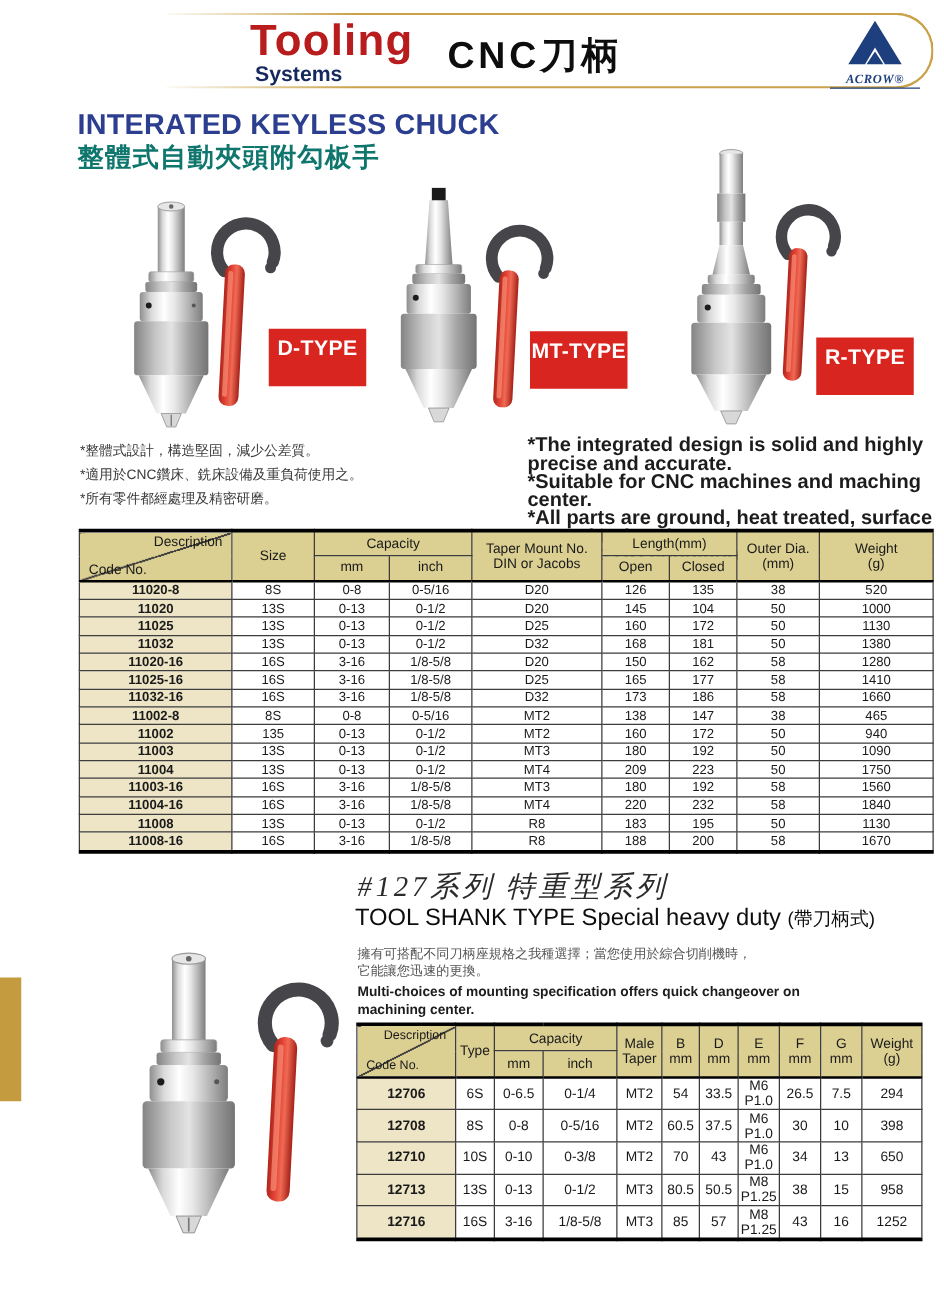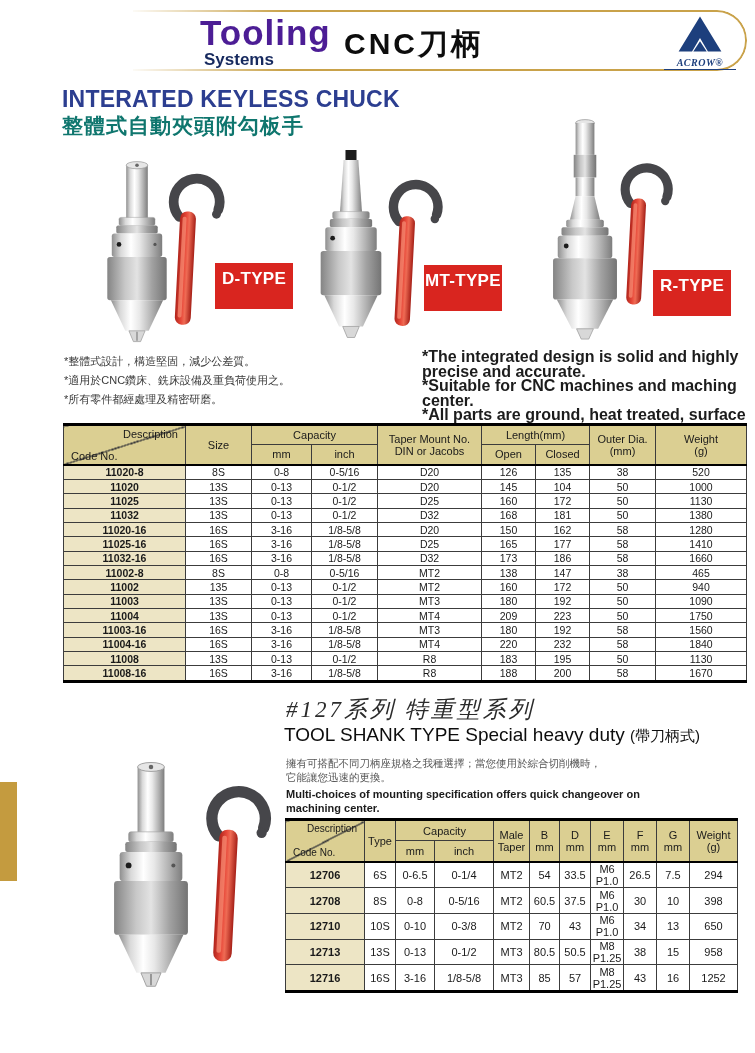--- a/index.html
+++ b/index.html
@@ -5,23 +5,23 @@
   html,body{margin:0;padding:0;background:#fff;}
   #page{position:relative;width:755px;height:1053px;background:#fff;overflow:hidden;
         font-family:"Liberation Sans",sans-serif;color:#111;}
 
   
   .banner-border{position:absolute;left:133px;top:10px;width:612px;height:57px;
     border:2px solid #c9a24a;border-left:none;border-radius:0 30px 30px 0;
     -webkit-mask-image:linear-gradient(to right,rgba(0,0,0,.05),#000 150px);
     mask-image:linear-gradient(to right,rgba(0,0,0,.05),#000 150px);}
   .brand{position:absolute;left:200px;top:15px;line-height:1;}
-  .brand .t{font-size:35px;font-weight:bold;color:#4c1d95;letter-spacing:1px;}
+  .brand .t{font-size:35px;font-weight:bold;color:#b91c1c;letter-spacing:1px;}
   .brand .s{font-size:17px;font-weight:bold;color:#16295e;margin-top:1px;margin-left:4px;}
-  .cnc-title{position:absolute;left:344px;top:24px;font-size:30px;font-weight:bold;
+  .cnc-title{position:absolute;left:358px;top:24px;font-size:30px;font-weight:bold;
     color:#0d0d0d;letter-spacing:3px;}
   .acrow{position:absolute;left:664px;top:15px;width:72px;text-align:center;}
   .acrow .txt{font-family:"Liberation Serif",serif;font-style:italic;font-weight:bold;
     font-size:10px;color:#1d3f7d;border-bottom:1.5px solid #1d3f7d;padding-bottom:1px;letter-spacing:.5px;}
 
   
   .h1-en{position:absolute;left:62px;top:86px;font-size:23px;font-weight:bold;color:#2c3e90;letter-spacing:.2px;}
   .h1-zh{position:absolute;left:62px;top:112px;font-size:21px;font-weight:bold;color:#0f766e;letter-spacing:1px;}
 
   

